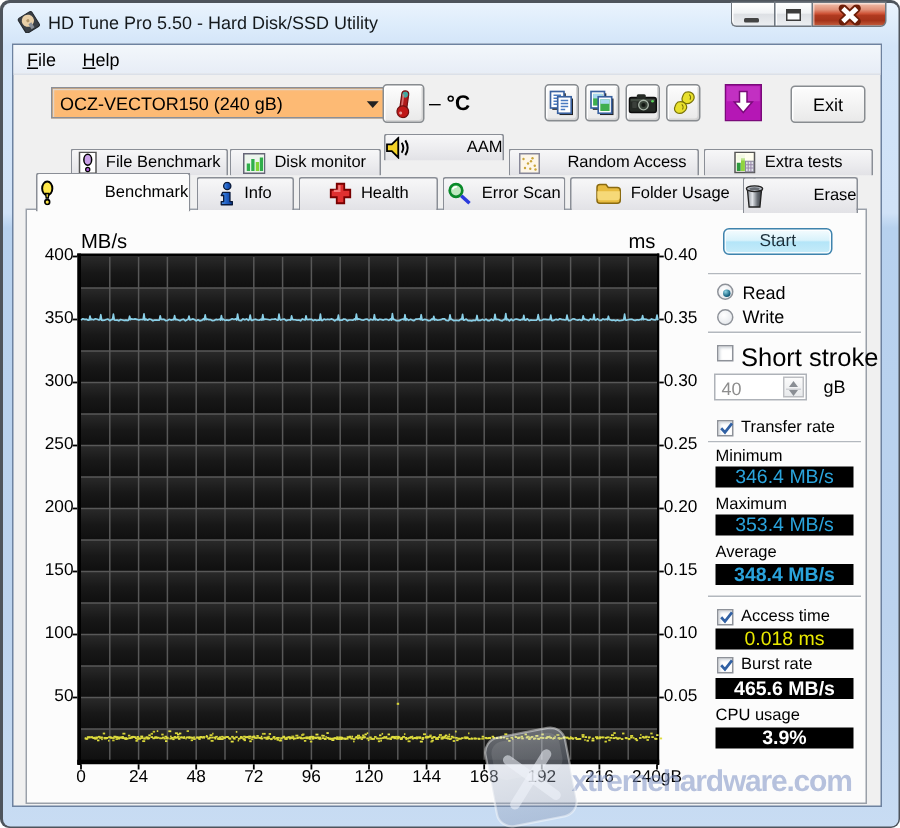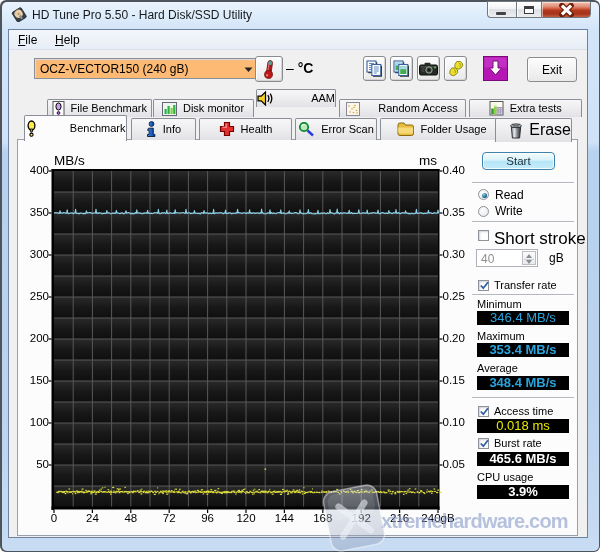--- a/index.html
+++ b/index.html
@@ -184,21 +184,21 @@
       </svg>
       <span style="margin-top:-1px">Error Scan</span>
     </div>
     <div style="position:absolute;left:380px;top:117.5px;width:124px;height:22px;background:linear-gradient(#f7f7f8,#ebebee 60%,#e2e2e6);z-index:4;border:1px solid #8a8e96;border-bottom:none;border-radius:2px 2px 0 0;display:flex;align-items:center;justify-content:center;gap:6px;font-size:11px;color:#000">
       <svg width="17" height="14" viewBox="0 0 17 14">
         <path d="M1 3 q0 -2 2 -2 h4 l1.5 2 h6 q2 0 2 2 v6.5 q0 2 -2 2 h-11.5 q-2 0 -2 -2 z" fill="#e8bc40" stroke="#8a6a10" stroke-width="1"></path>
         <path d="M1.2 5.5 h15 v4 q0 2 -2 2 h-11 q-2 0 -2 -2 z" fill="#f6d978"></path>
       </svg>
       <span style="margin-top:-1px">Folder Usage</span>
     </div>
-    <div style="position:absolute;left:495px;top:117.5px;width:77px;height:24px;background:linear-gradient(#f7f7f8,#ebebee 60%,#e2e2e6);z-index:4;border:1px solid #8a8e96;border-bottom:none;border-radius:2px 2px 0 0;display:flex;align-items:center;justify-content:flex-end;gap:6px;font-size:16px;color:#000">
+    <div style="position:absolute;left:495px;top:117.5px;width:77px;height:24px;background:linear-gradient(#f7f7f8,#ebebee 60%,#e2e2e6);z-index:4;border:1px solid #8a8e96;border-bottom:none;border-radius:2px 2px 0 0;display:flex;align-items:center;justify-content:space-between;gap:6px;font-size:11px;color:#000">
       <svg width="14" height="17" viewBox="0 0 14 17">
         <defs>
           <linearGradient id="tg" x1="0" y1="0" x2="1" y2="0">
             <stop offset="0" stop-color="#8a8f96"></stop>
             <stop offset="0.35" stop-color="#e2e5ea"></stop>
             <stop offset="0.7" stop-color="#6a6f76"></stop>
             <stop offset="1" stop-color="#3a3e44"></stop>
           </linearGradient>
         </defs>
         <path d="M2.3 4.5 h9.4 l-1.1 11.5 h-7.2 z" fill="url(#tg)" stroke="#222" stroke-width="0.9"></path>
@@ -879,21 +879,21 @@
       <div style="position:absolute;left:478px;top:280px;width:11px;height:11px;background:#fff;border:1px solid #8e9299;box-shadow:inset 1px 1px 2px #cdd2d8">
         <svg style="position:absolute;left:-1px;top:-2px" width="13" height="13" viewBox="0 0 13 13">
           <path d="M2.8 6.5 L5.3 9.2 L10 3.2" fill="none" stroke="#3161a4" stroke-width="1.8"></path>
         </svg>
       </div>
       <div style="position:absolute;left:494px;top:279px;font-size:11px;color:#000;white-space:nowrap">Transfer rate</div>
       <div style="position:absolute;left:472px;top:294px;width:102px;height:2px;border-top:1px solid #b3b8be;border-bottom:1px solid #fff"></div>
       <div style="position:absolute;left:477px;top:297.5px;font-size:11px;color:#000;white-space:nowrap">Minimum</div>
       <div style="position:absolute;left:477px;top:310.5px;width:92px;height:14px;background:#000;color:#2aa3dc;font-size:13px;font-weight:normal;text-align:center;line-height:14px">346.4 MB/s</div>
       <div style="position:absolute;left:477px;top:330px;font-size:11px;color:#000;white-space:nowrap">Maximum</div>
-      <div style="position:absolute;left:477px;top:343px;width:92px;height:14px;background:#000;color:#2aa3dc;font-size:13px;font-weight:bold;text-align:center;line-height:14px">353.4 MB/s</div>
+      <div style="position:absolute;left:477px;top:343px;width:92px;height:14px;background:#000;color:#2aa3dc;font-size:13px;font-weight:normal;text-align:center;line-height:14px">353.4 MB/s</div>
       <div style="position:absolute;left:477px;top:361.5px;font-size:11px;color:#000;white-space:nowrap">Average</div>
       <div style="position:absolute;left:477px;top:375.5px;width:92px;height:14px;background:#000;color:#2aa3dc;font-size:13px;font-weight:bold;text-align:center;line-height:14px">348.4 MB/s</div>
       <div style="position:absolute;left:472px;top:396.5px;width:102px;height:2px;border-top:1px solid #b3b8be;border-bottom:1px solid #fff"></div>
       <div style="position:absolute;left:478px;top:406px;width:11px;height:11px;background:#fff;border:1px solid #8e9299;box-shadow:inset 1px 1px 2px #cdd2d8">
         <svg style="position:absolute;left:-1px;top:-2px" width="13" height="13" viewBox="0 0 13 13">
           <path d="M2.8 6.5 L5.3 9.2 L10 3.2" fill="none" stroke="#3161a4" stroke-width="1.8"></path>
         </svg>
       </div>
       <div style="position:absolute;left:494px;top:405px;font-size:11px;color:#000;white-space:nowrap">Access time</div>
       <div style="position:absolute;left:477px;top:419px;width:92px;height:14px;background:#000;color:#e9e900;font-size:13px;font-weight:normal;text-align:center;line-height:14px">0.018 ms</div>

